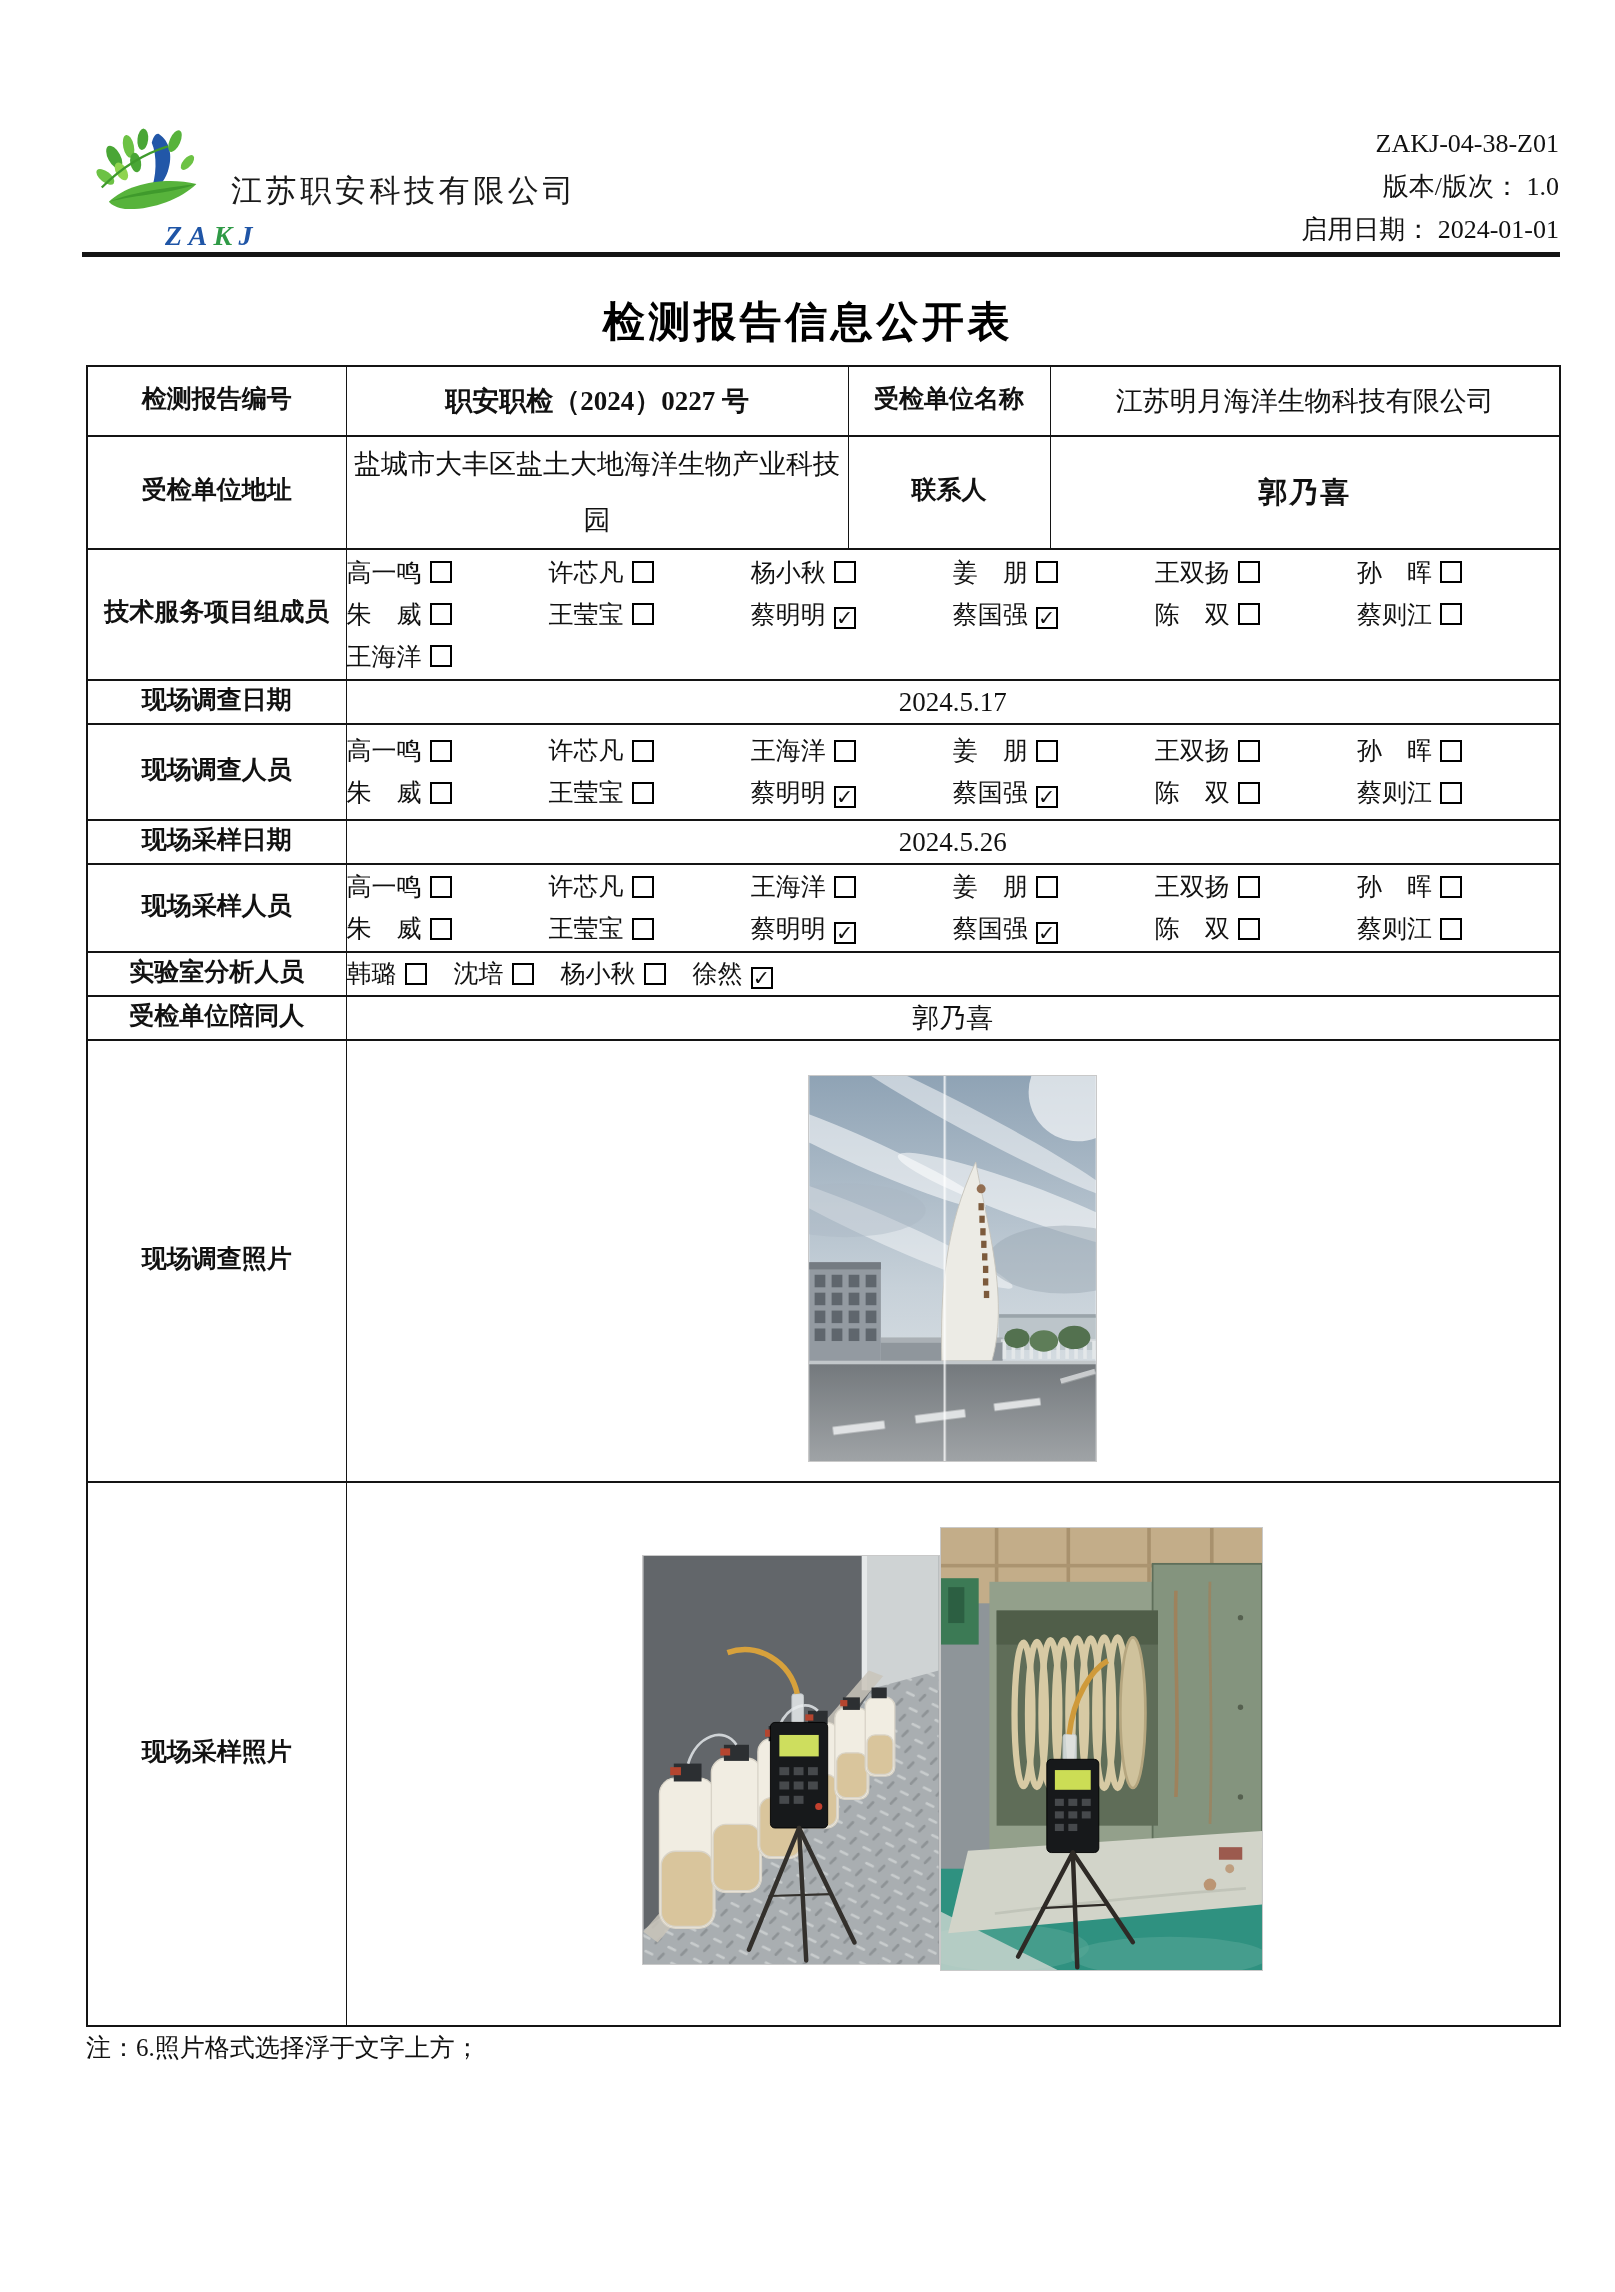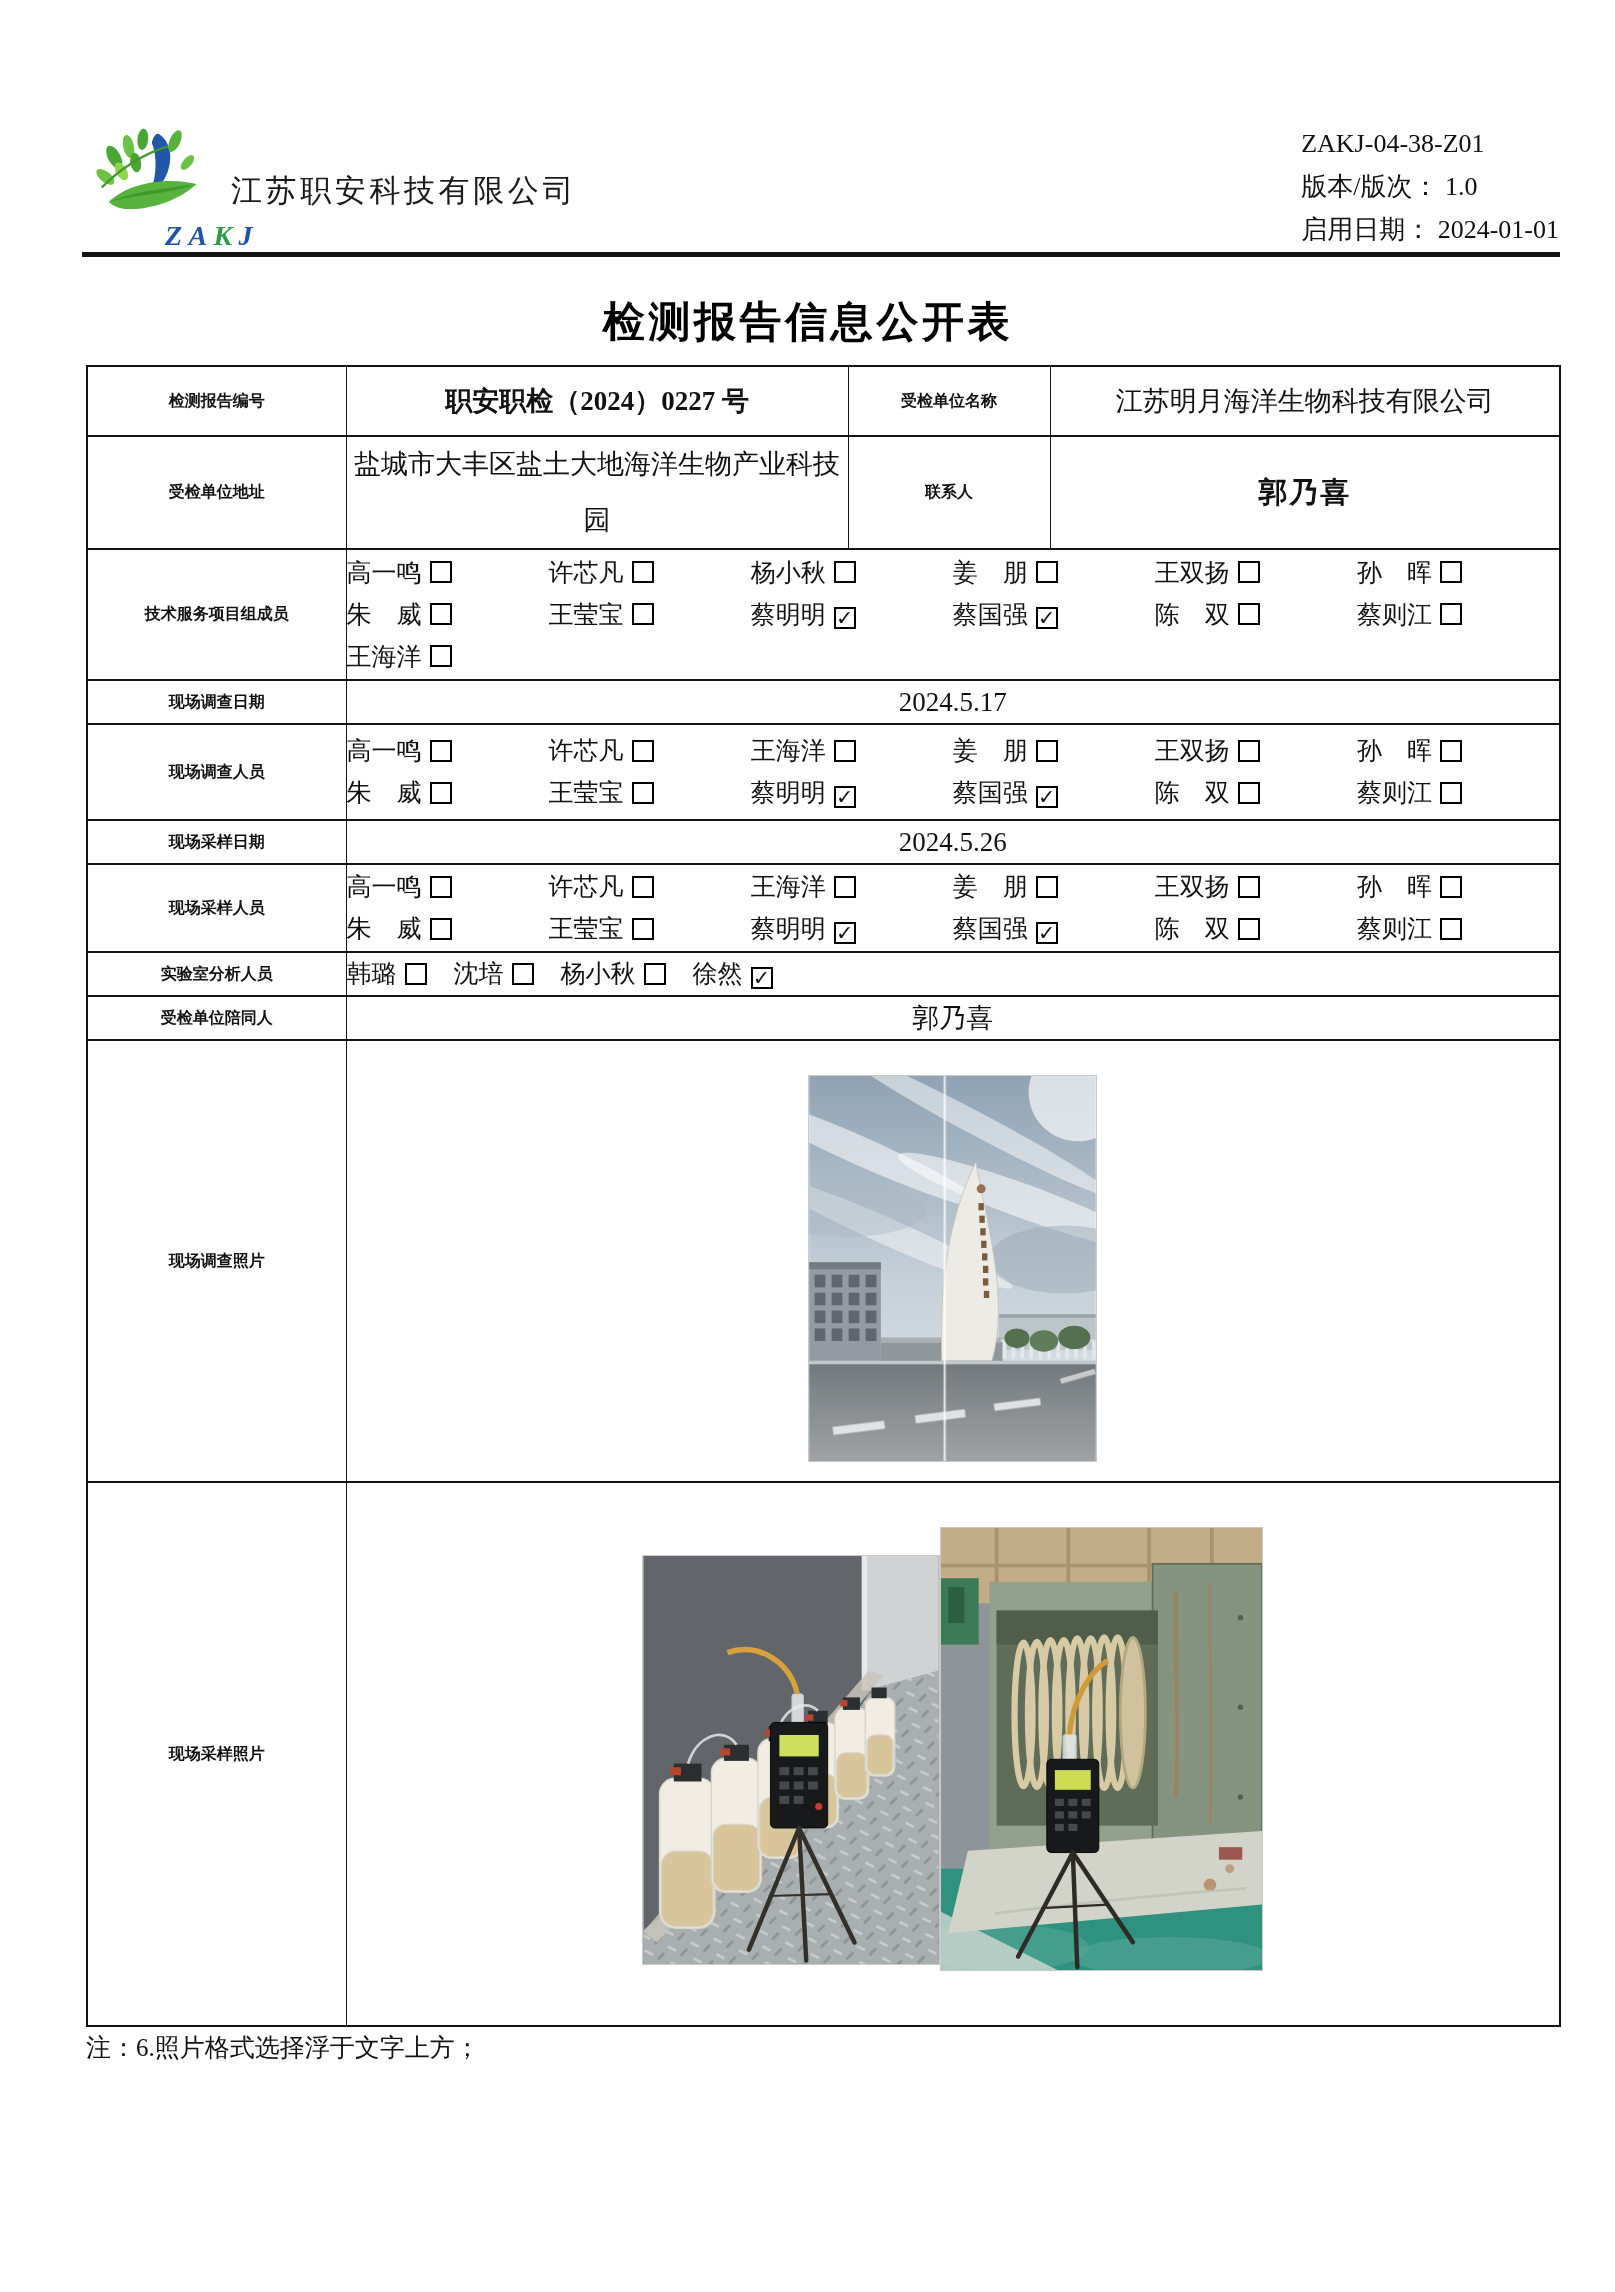--- a/index.html
+++ b/index.html
@@ -5,34 +5,34 @@
   html,body{margin:0;padding:0;background:#ffffff;}
   .page{position:relative;width:1616px;height:2293px;background:#ffffff;color:#111;
         font-family:"Liberation Serif", serif;overflow:hidden;}
 
   
   .logo-svg{position:absolute;left:82px;top:125px;}
   .logo-zakj{position:absolute;left:131px;top:220px;font-style:italic;font-weight:bold;
              font-size:28px;letter-spacing:6.3px;color:#1f55a6;font-family:"Liberation Serif",serif;margin-left:34px;}
   .logo-zakj .k{color:#2f9a46;}
   .company-name{position:absolute;left:231px;top:170px;font-size:31px;letter-spacing:3.6px;color:#1a1a1a;}
-  .head-right{position:absolute;right:57px;top:122px;font-size:26px;line-height:43px;color:#111;}
+  .head-right{position:absolute;right:57px;top:122px;text-align:right;font-size:26px;line-height:43px;color:#111;}
   .head-rule{position:absolute;left:82px;right:56px;top:252px;height:4.5px;background:#141414;}
 
   
   .doc-title{position:absolute;left:0;right:0;top:294px;text-align:center;
              font-family:"Liberation Sans",sans-serif;font-weight:900;font-size:42px;letter-spacing:3.6px;color:#000;}
 
   
   table.main{position:absolute;left:86px;top:365px;width:1473px;border-collapse:collapse;
              table-layout:fixed;background:#fff;}
   table.main{border:2.7px solid #141414;}
   table.main td{border:1.8px solid #141414;border-top-width:2.7px;border-bottom-width:2.7px;
                 vertical-align:middle;padding:0;overflow:hidden;}
-  .lbl{font-family:Liberation Sans, sans-serif;font-weight:bold;font-size:16px;
+  .lbl{font-family:Liberation Mono, monospace;font-weight:bold;font-size:25px;
        text-align:center;line-height:1.55;}
   .lbl-pad{padding:0 23px;}
   .v-bold{font-weight:bold;font-size:27px;text-align:center;}
   .v-reg{font-size:27px;text-align:center;}
   .v-contact{font-weight:bold;font-size:29px;text-align:center;letter-spacing:1.8px;}
   .addr{font-size:27px;text-align:center;line-height:2.05;padding:0 59px;}
 
   .persons{padding:5.4px 0 5.4px 14.3px;}
   .person-line{display:grid;grid-template-columns:repeat(6,1fr);align-items:center;line-height:42px;}
   .person-line.loose{display:flex;gap:27px;}

